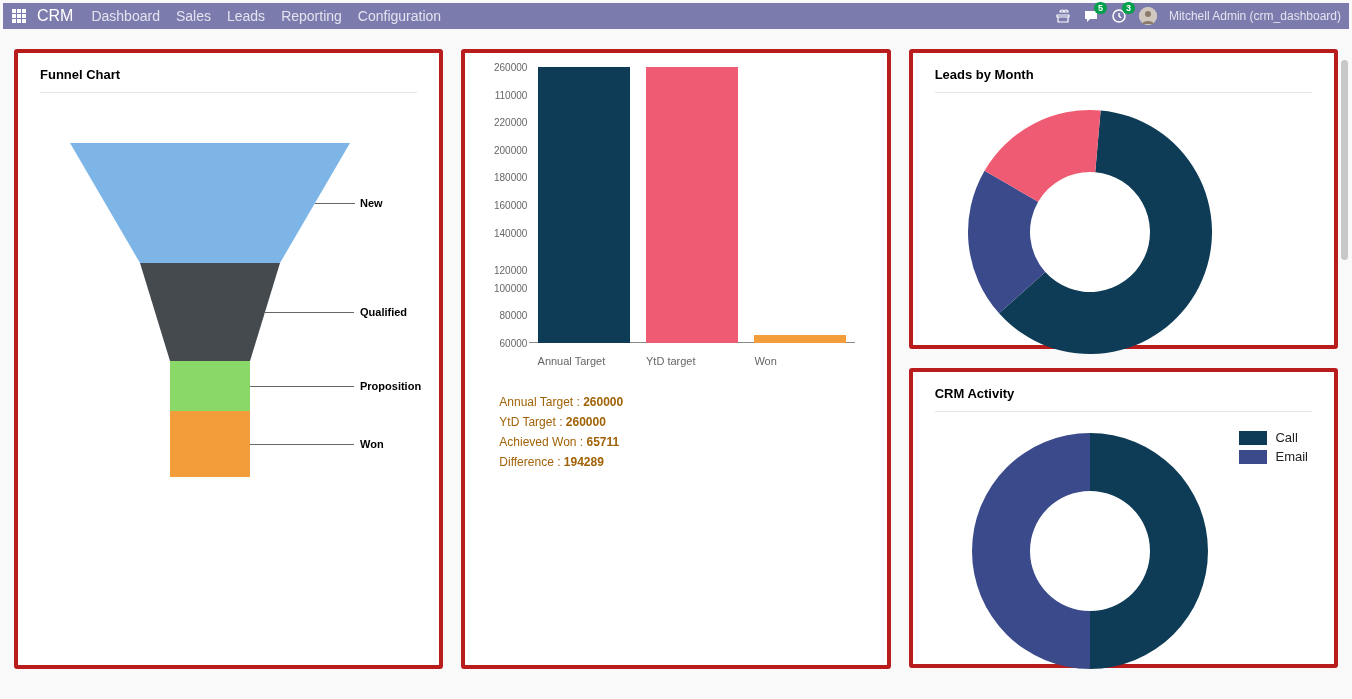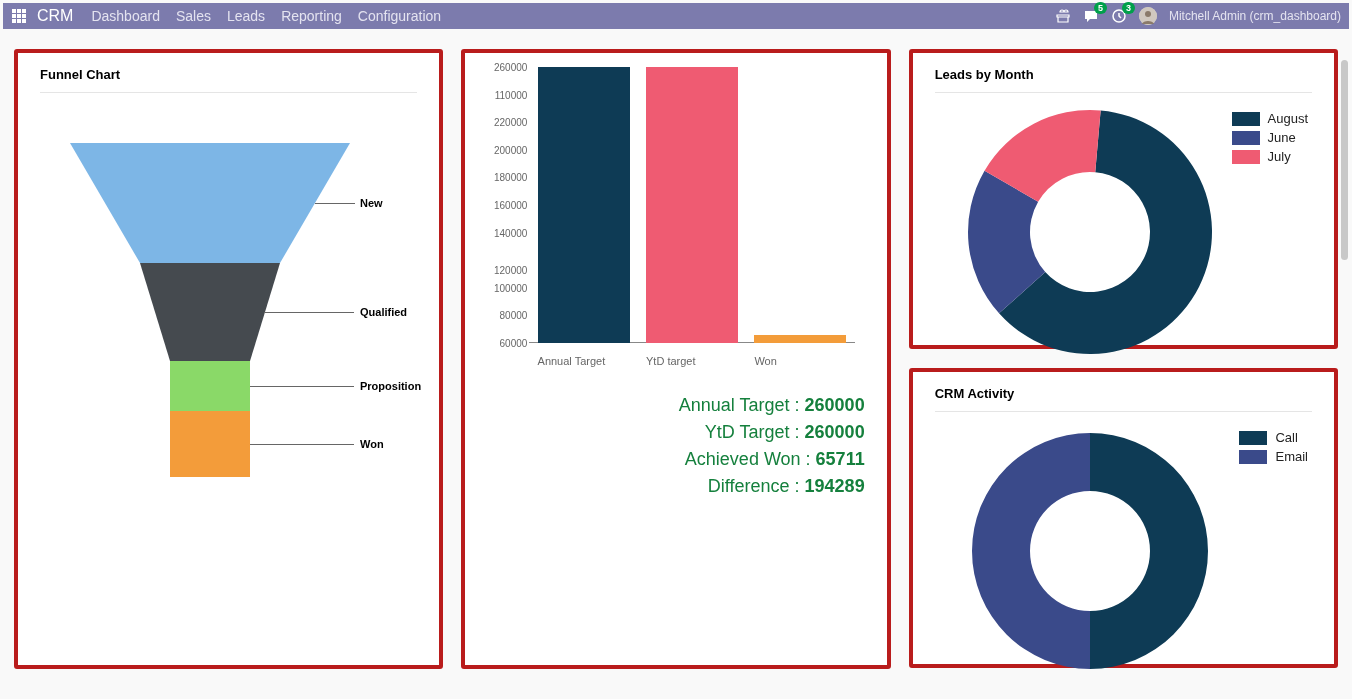--- a/index.html
+++ b/index.html
@@ -67,21 +67,21 @@
   
   .bar-card { grid-row: span 2; height: 620px; }
   .bar-area { position: relative; height: 300px; margin-left: 42px; margin-right: 10px; }
   .y-tick { position: absolute; left: -42px; width: 40px; text-align: right; font-size: 10px; color: #666; transform: translateY(-50%); }
   .bars { position: absolute; left: 0; right: 0; bottom: 24px; top: 0; display: flex; justify-content: space-around; align-items: flex-end; }
   .bar { width: 92px; }
   .x-axis { position: absolute; left: 0; right: 0; bottom: 24px; border-top: 1px solid #888; }
   .x-labels { position: absolute; left: 0; right: 0; bottom: 0; display: flex; justify-content: space-around; }
   .x-label { font-size: 11px; color: #666; width: 92px; text-align: left; }
   .stats { margin-top: 28px; margin-left: 12px; }
-  .stat-line { font-size: 18px; color: #15803d; margin-bottom: 6px; text-align: right; }
+  .stat-line { font-size: 12px; color: #a16207; margin-bottom: 6px; }
   .stat-line b { font-weight: 700; }
 
   
   .right-card { height: 300px; }
   .donut-wrap { display: flex; }
   .donut-svg { flex: 0 0 auto; margin-left: 30px; }
   .legend { margin-left: auto; margin-right: 4px; margin-top: 4px; }
   .legend-item { display: flex; align-items: center; gap: 8px; font-size: 13px; color: #222; margin-bottom: 4px; }
   .legend-swatch { width: 28px; height: 14px; }
 
@@ -200,34 +200,20 @@
   </div>
 
   <div class="card right-card">
     <div class="card-title">Leads by Month</div>
     <div class="donut-wrap">
       <svg id="leads-donut" class="donut-svg" width="250" height="250" viewBox="0 0 250 250">
           <path d="M 135.63300061521429 3.4642468328070493 A 122 122 0 1 1 34.05192803869082 206.3169613704332 L 80.27144001902826 164.99194821496715 A 60 60 0 1 0 130.2293445648595 65.22831811449527 Z" fill="#0e3b55"></path>
           <path d="M 34.05192803869082 206.3169613704332 A 122 122 0 0 1 19.55847416164802 63.63156651111133 L 73.14351188277772 94.8188032021859 A 60 60 0 0 0 80.27144001902826 164.99194821496715 Z" fill="#3a4a8a"></path>
           <path d="M 19.55847416164802 63.63156651111133 A 122 122 0 0 1 135.63300061521426 3.4642468328070493 L 130.22934456485947 65.22831811449527 A 60 60 0 0 0 73.14351188277772 94.8188032021859 Z" fill="#ef5b72"></path>
         </svg>
-      <div class="legend" id="leads-legend">
-          <div class="legend-item">
-            <span class="legend-swatch" style="background: rgb(14, 59, 85);"></span>
-            <span>August</span>
-          </div>
-          <div class="legend-item">
-            <span class="legend-swatch" style="background: rgb(58, 74, 138);"></span>
-            <span>June</span>
-          </div>
-          <div class="legend-item">
-            <span class="legend-swatch" style="background: rgb(239, 91, 114);"></span>
-            <span>July</span>
-          </div>
-        </div>
     </div>
   </div>
 
   <div class="card right-card">
     <div class="card-title">CRM Activity</div>
     <div class="donut-wrap">
       <svg id="activity-donut" class="donut-svg" width="250" height="250" viewBox="0 0 250 250">
           <path d="M 125.00000000000001 7 A 118 118 0 0 1 125.00000000000001 243 L 125 185 A 60 60 0 0 0 125 65 Z" fill="#0e3b55"></path>
           <path d="M 125.00000000000001 243 A 118 118 0 0 1 124.99999999999997 7 L 124.99999999999999 65 A 60 60 0 0 0 125 185 Z" fill="#3a4a8a"></path>
         </svg>

